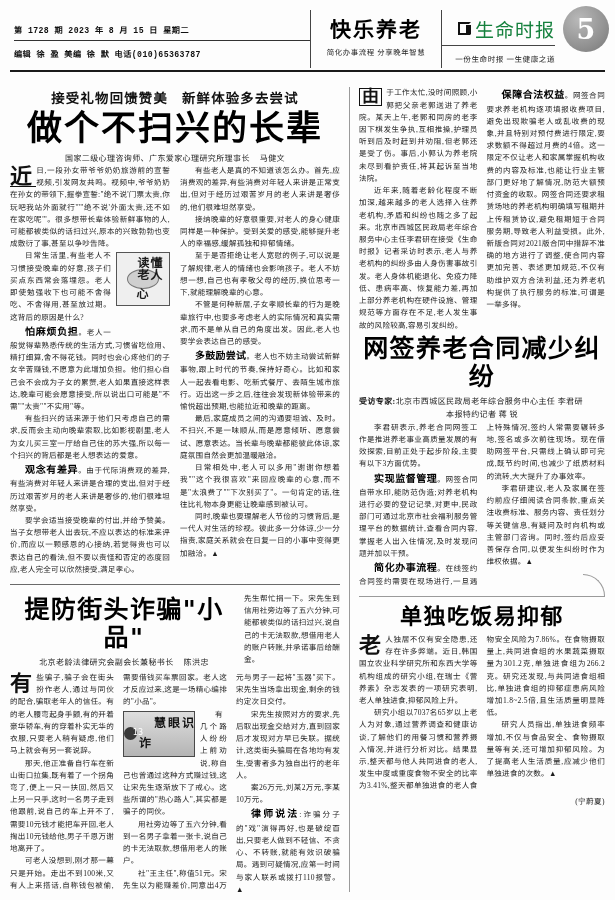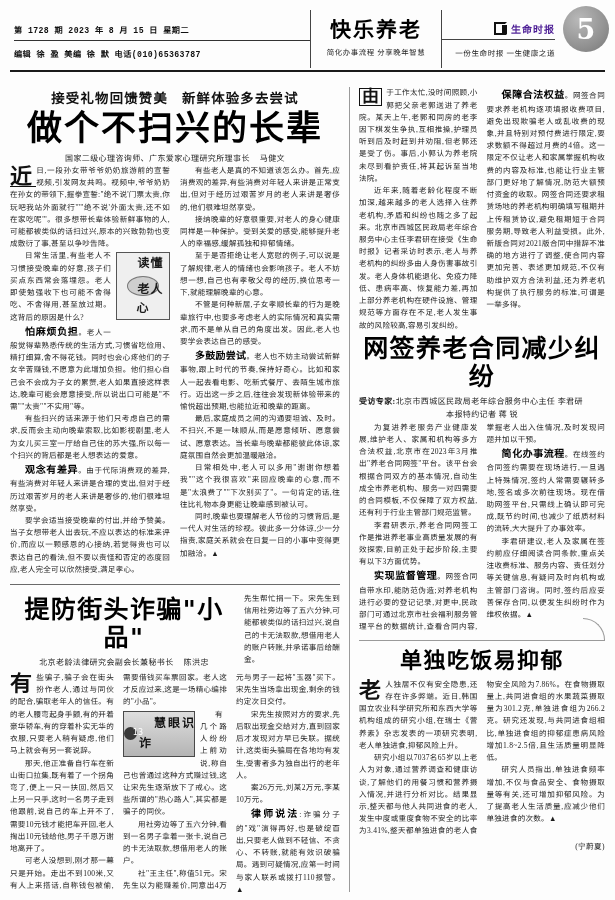--- a/index.html
+++ b/index.html
@@ -77,23 +77,23 @@
     width: 13px; height: 13px;
     border: 2.2px solid #111;
     border-right-color: transparent;
     position: relative;
   }
   .brand-mark::after{
     content:""; position:absolute; right:-2px; top:1px;
     width:5px; height:9px; background:#111;
   }
   .brand-name {
-    font-size: 10px; font-weight: bold;
+    font-size: 19px; font-weight: normal;
     font-family: "DejaVu Serif", "Liberation Serif", serif;
-    letter-spacing: 1px; color: #4c1d95;
+    letter-spacing: 1px; color: #15803d;
   }
   .brand-tag {
     font-size: 7.6px; margin-top: 4px; color: #222;
     letter-spacing: .5px;
     font-family: "Liberation Sans","DejaVu Sans",sans-serif;
   }
   .brand-rule {
     width: 100%; height: 1px; background: #444; margin: 3px 0;
   }
   .page-badge {
@@ -201,21 +201,21 @@
   .dropcap.framed {
     border: 1.4px solid #111;
     padding: 0 2px;
     font-size: 17px;
     margin: 1px 4px 0 0;
   }
 
   
   .stamp {
     float: right;
-    width: 54px; height: 68px;
+    width: 54px; height: 54px;
     margin: 2px 0 18px 5px;
     position: relative;
     background: #efefef;
     border: 1px solid #555;
     overflow: hidden;
   }
   .stamp .s-top, .stamp .s-bot {
     position: absolute; left: 0; right: 0;
     text-align: center;
     font-size: 12px; font-weight: bold;
@@ -380,21 +380,20 @@
       </div>
 
       <div class="article">
         <div class="headline-lg">网签养老合同减少纠纷</div>
         <div class="byline byline-left">
           <span class="byline-strong">受访专家:</span><span>北京市西城区民政局老年综合服务中心主任 李君研</span>
         </div>
         <div class="byline">本报特约记者    蒋 锐</div>
 
         <div class="txt cols2-r" style="margin-top:3px;">
-          <p>为复进养老服务产业健康发展,维护老人、家属和机构等多方合法权益,北京市在2023年3月推出"养老合同网签"平台。该平台会根据合同双方的基本情况,自动生成全市养老机构、服务一对四需要的合同模板,不仅保障了双方权益,还有利于行业主管部门规范监管。</p>
           <p>李君研表示,养老合同网签工作是推进养老事业高质量发展的有效探索,目前正处于起步阶段,主要有以下3方面优势。</p>
           <p><b class="sub">实现监督管理</b>。网签合同自带水印,能防范伪造;对养老机构进行必要的登记记录,对更中,民政部门可通过北京市社会福利服务管理平台的数据统计,查看合同内容,掌握老人出入住情况,及时发现问题并加以干预。</p>
           <p><b class="sub">简化办事流程</b>。在线签约合同签约需要在现场进行,一旦遇上特殊情况,签约人常需要辗转多地,签名或多次前往现场。现在借助网签平台,只需线上确认即可完成,既节约时间,也减少了纸质材料的流转,大大提升了办事效率。</p>
           <p>李君研建议,老人及家属在签约前应仔细阅读合同条款,重点关注收费标准、服务内容、责任划分等关键信息,有疑问及时向机构或主管部门咨询。同时,签约后应妥善保存合同,以便发生纠纷时作为维权依据。▲</p>
         </div>
       </div>
 
       <div class="sep-rule-thin" style="position:relative;">
         <span class="corner-arc" style="right:0; top:-22px;"></span>
       </div>

